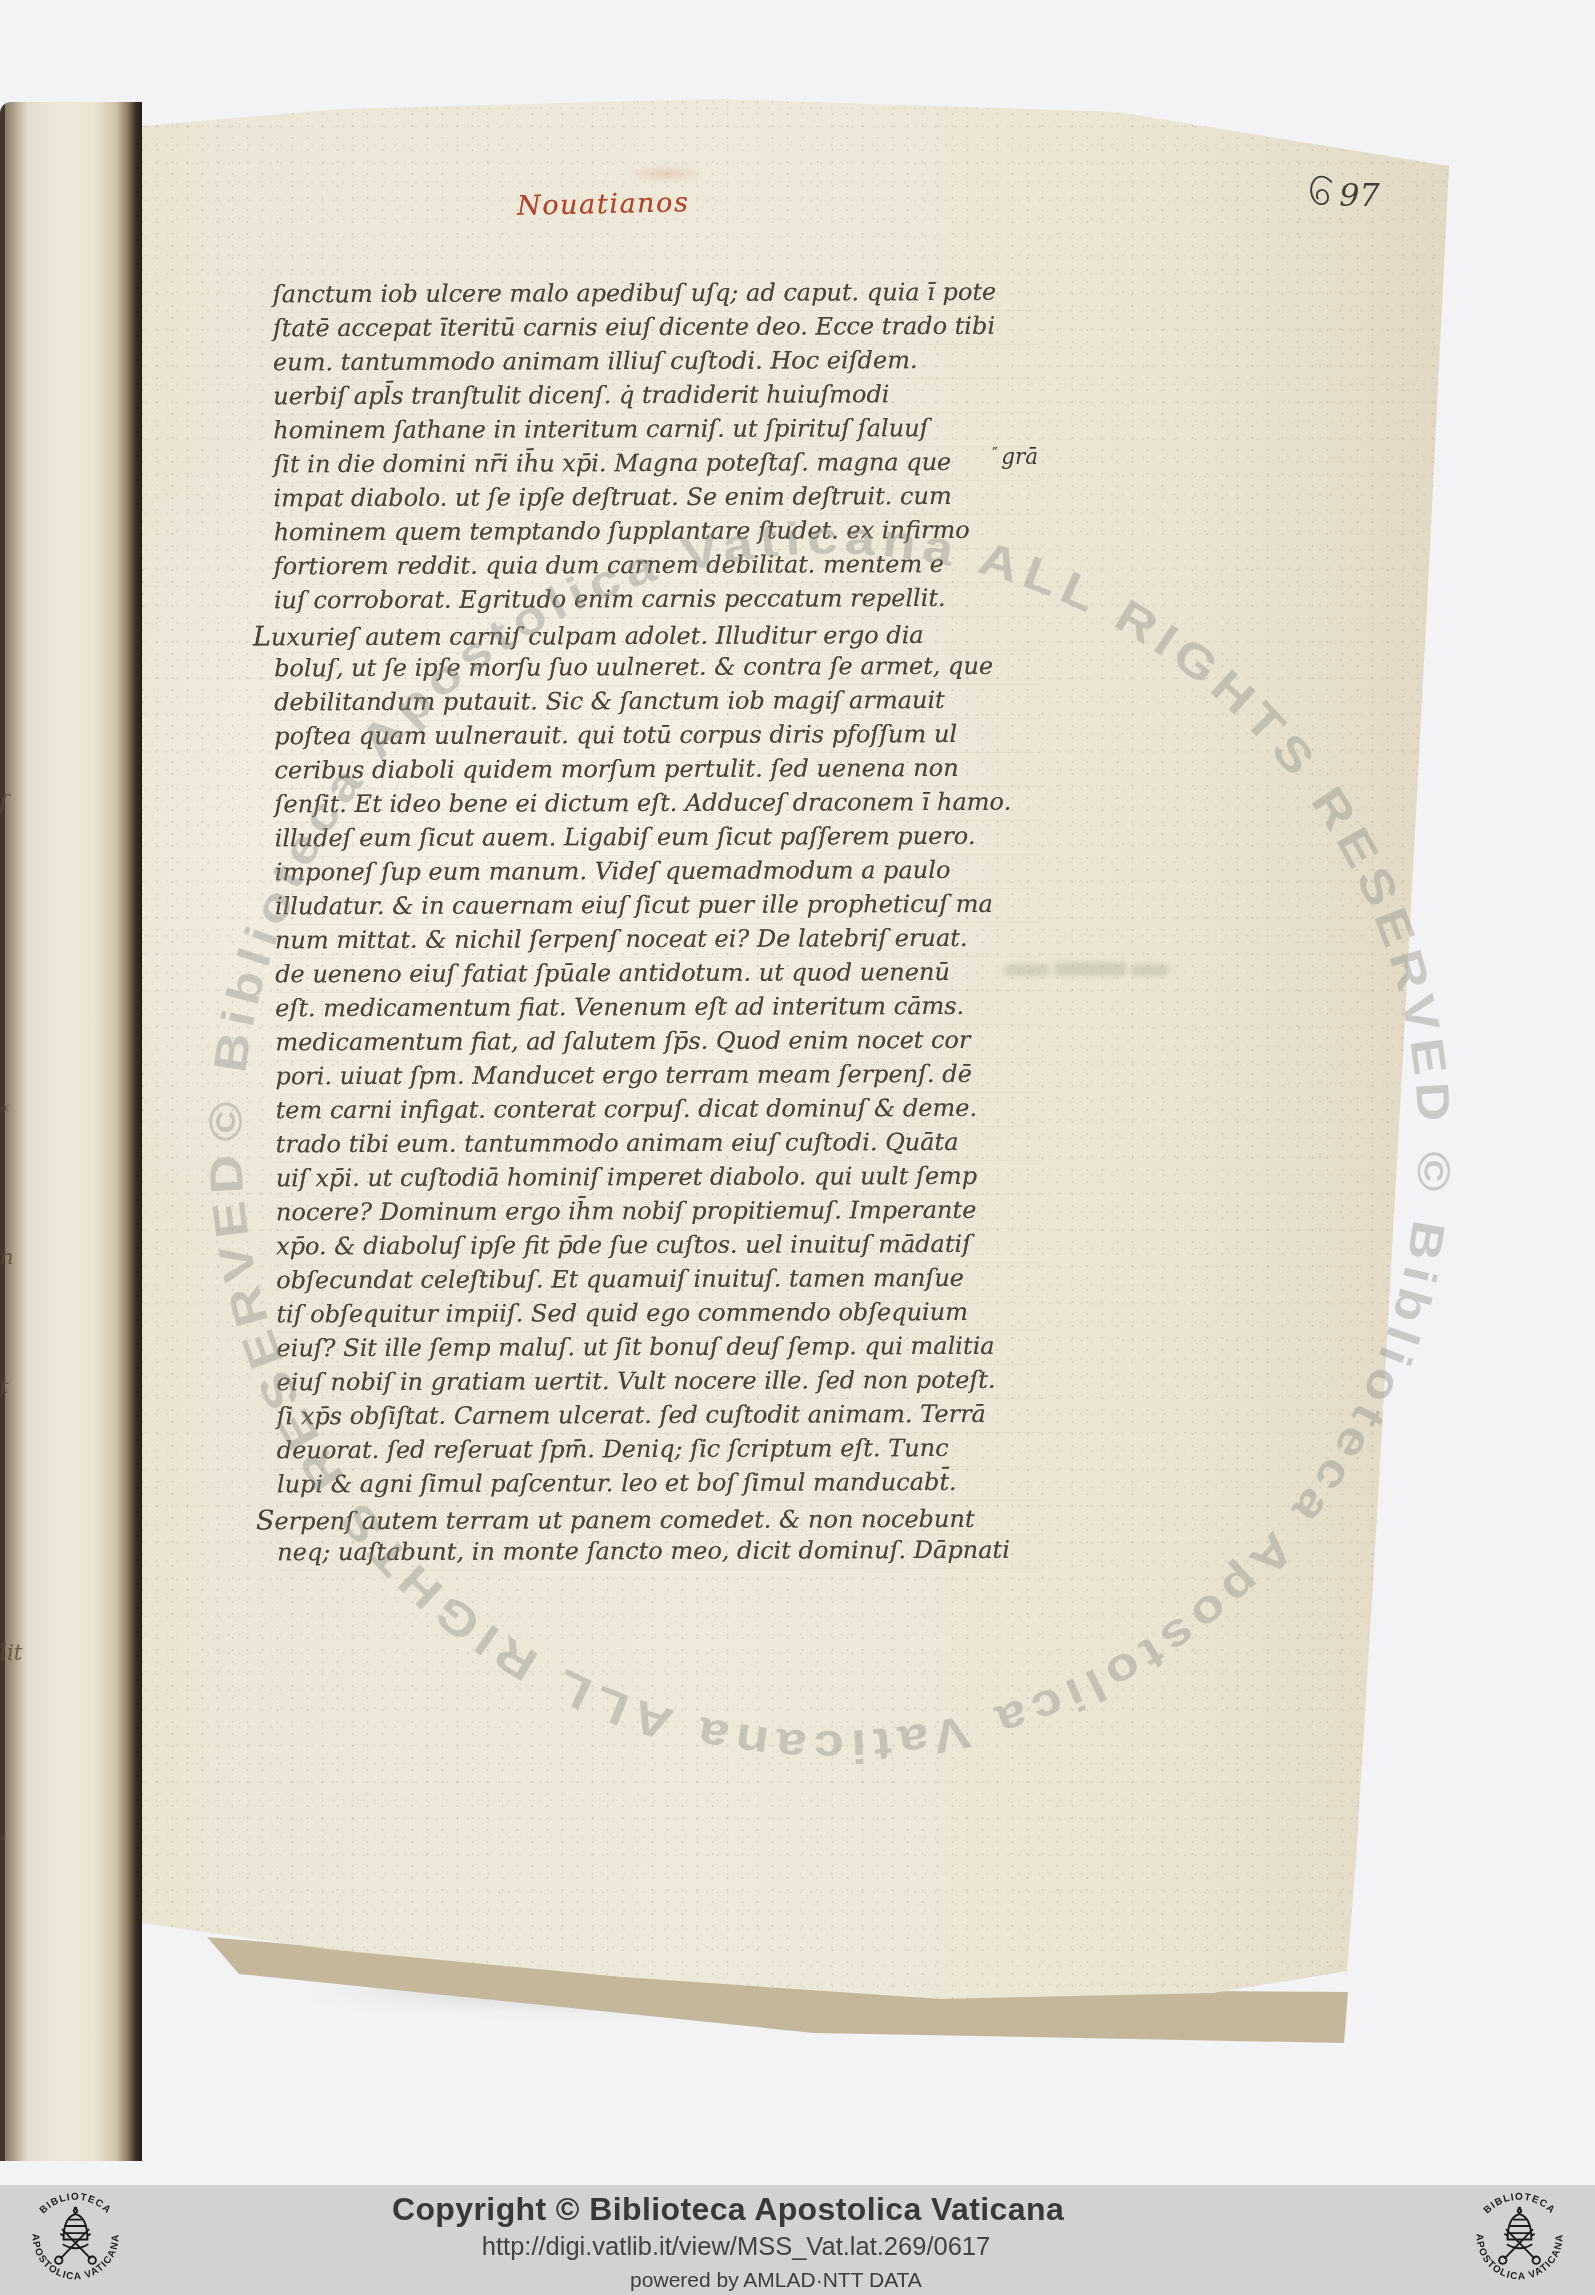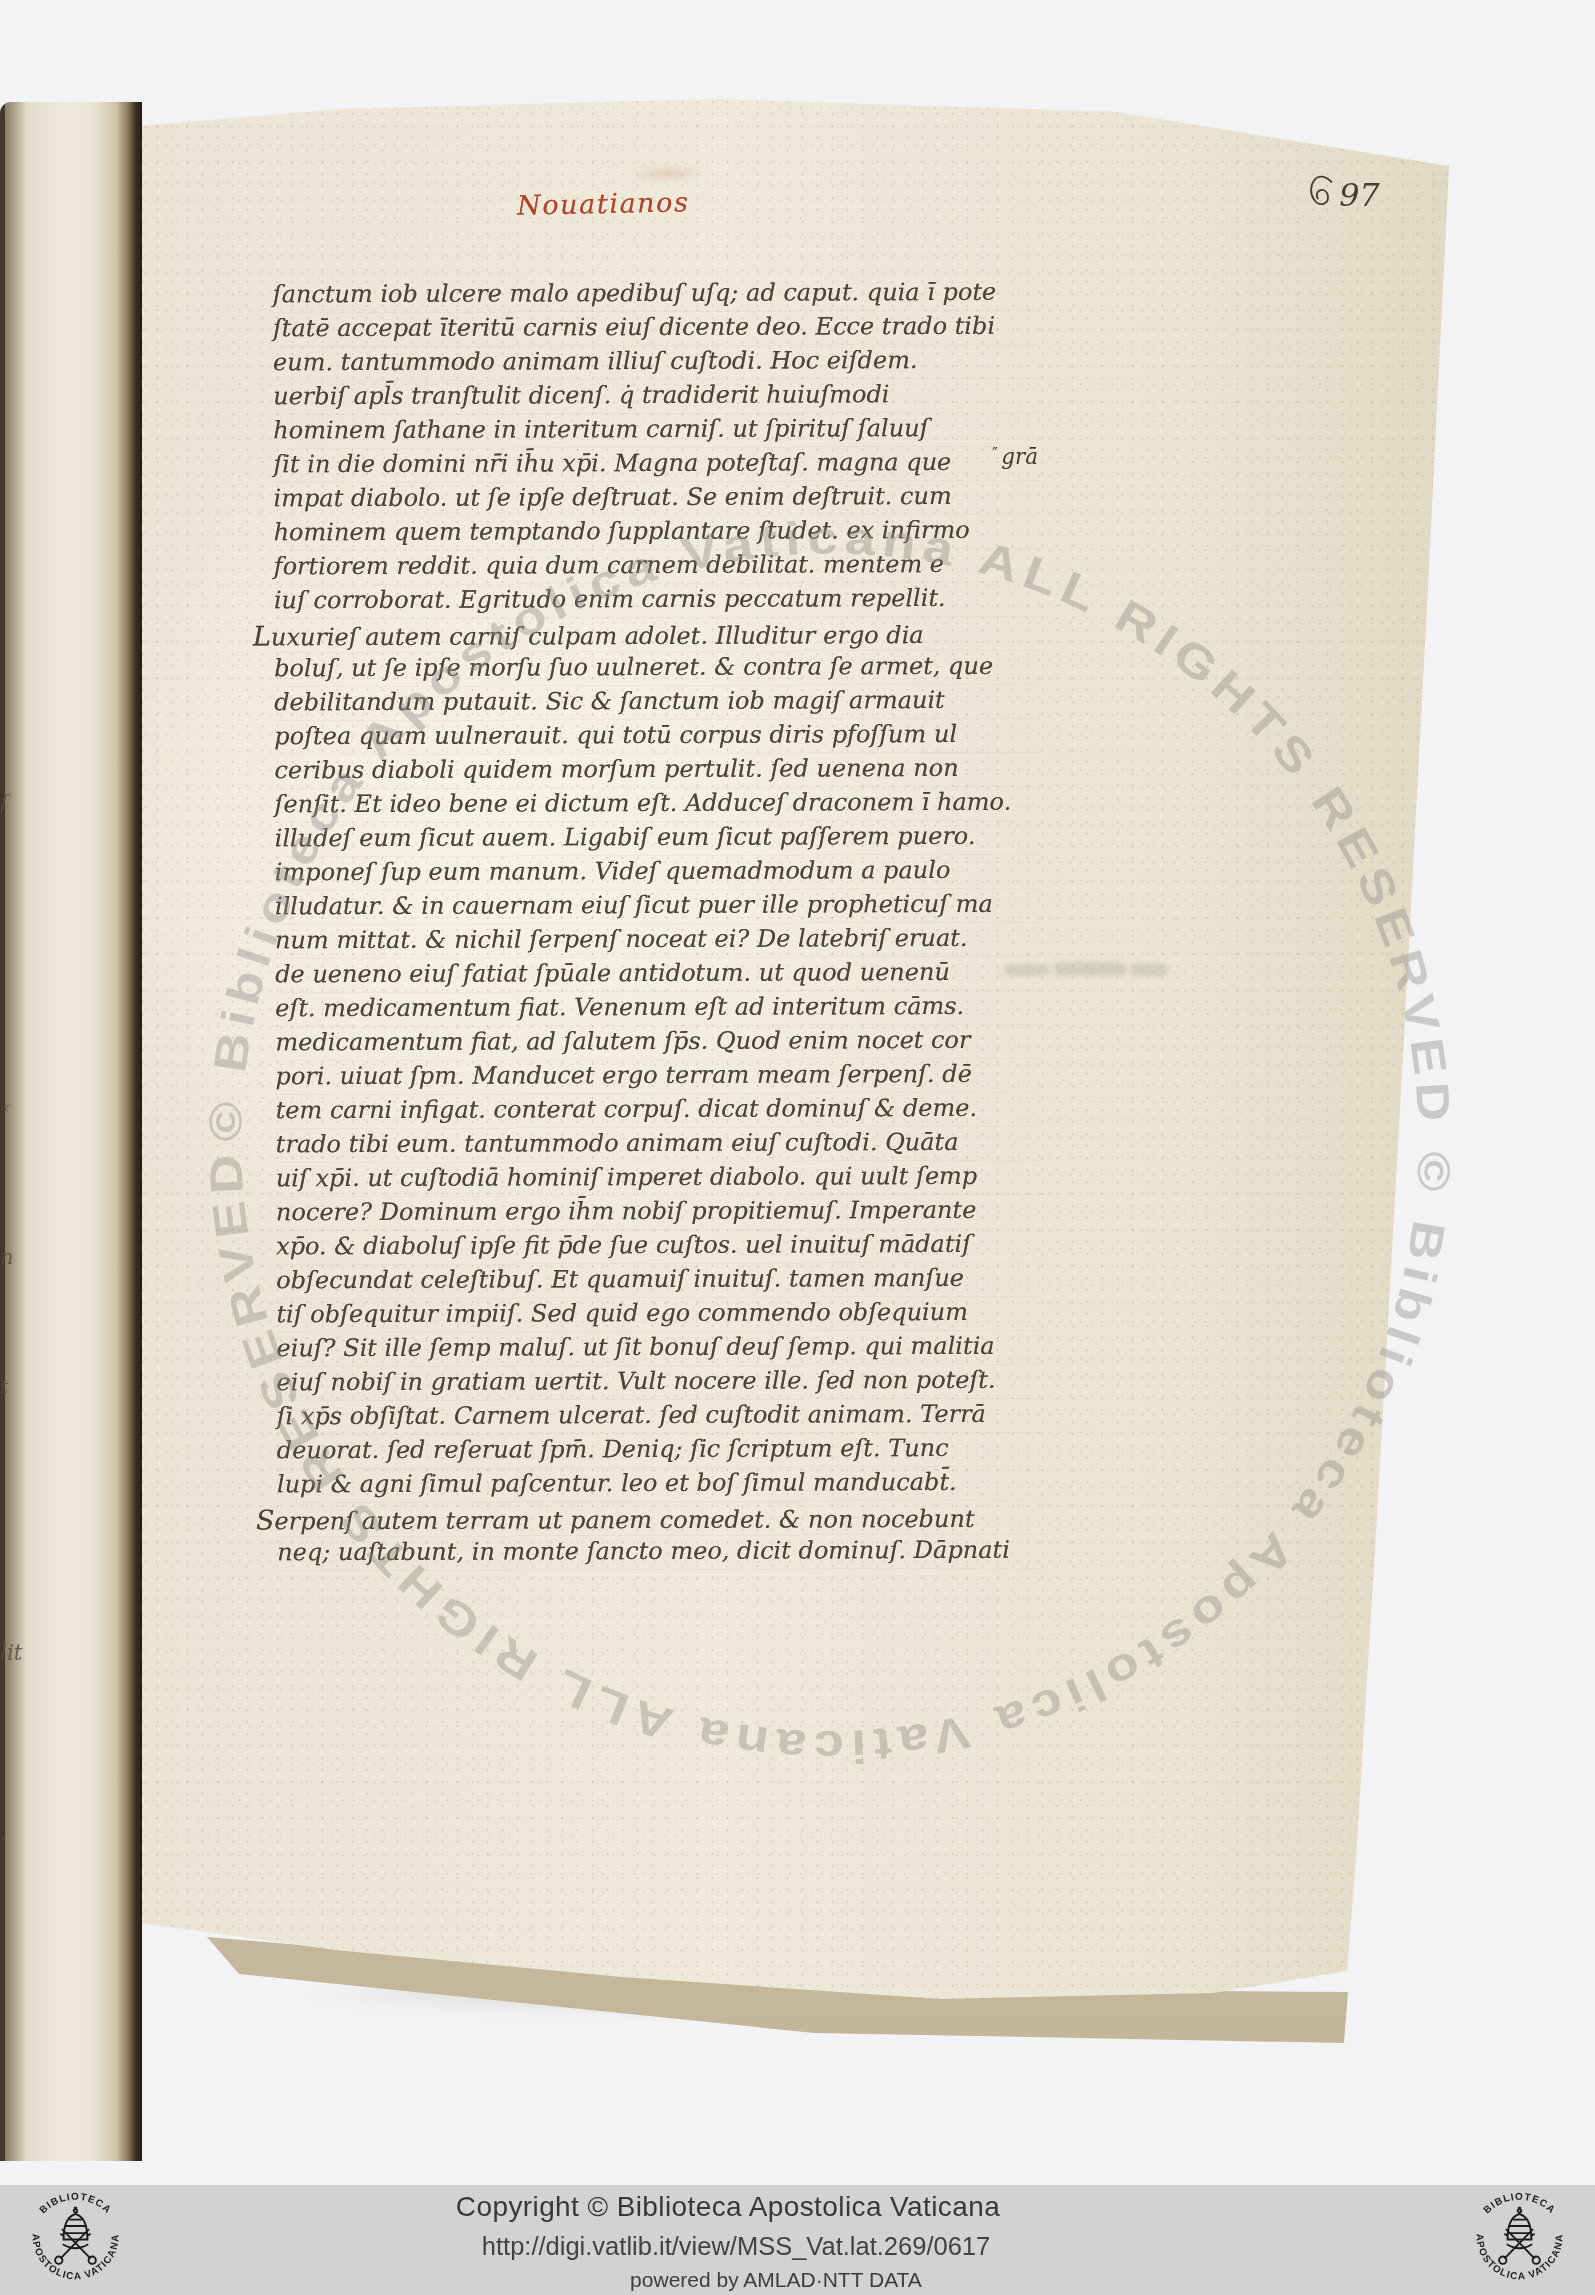--- a/index.html
+++ b/index.html
@@ -111,21 +111,21 @@
     font-size:58px;letter-spacing:7px;fill:#8e8e88;
   }
   .watermark-ring text{opacity:.40;}
   
   .footer-bar{
     position:absolute;left:0;top:2185px;width:1596px;height:111px;
     background:#d2d2d2;
   }
   .footer-copyright{
     position:absolute;left:0;top:2191px;width:1456px;text-align:center;
-    font-size:28px;color:#383838;letter-spacing:0.4px;
+    font-size:32px;color:#383838;letter-spacing:0.4px;font-weight:bold;
   }
   .footer-url{
     position:absolute;left:0;top:2232px;width:1472px;text-align:center;
     font-size:25.5px;color:#424242;
   }
   .footer-powered{
     position:absolute;left:0;top:2268px;width:1552px;text-align:center;
     font-size:21px;color:#3d3d3d;
   }
   .logo{position:absolute;top:2183px;width:113px;height:113px;}

